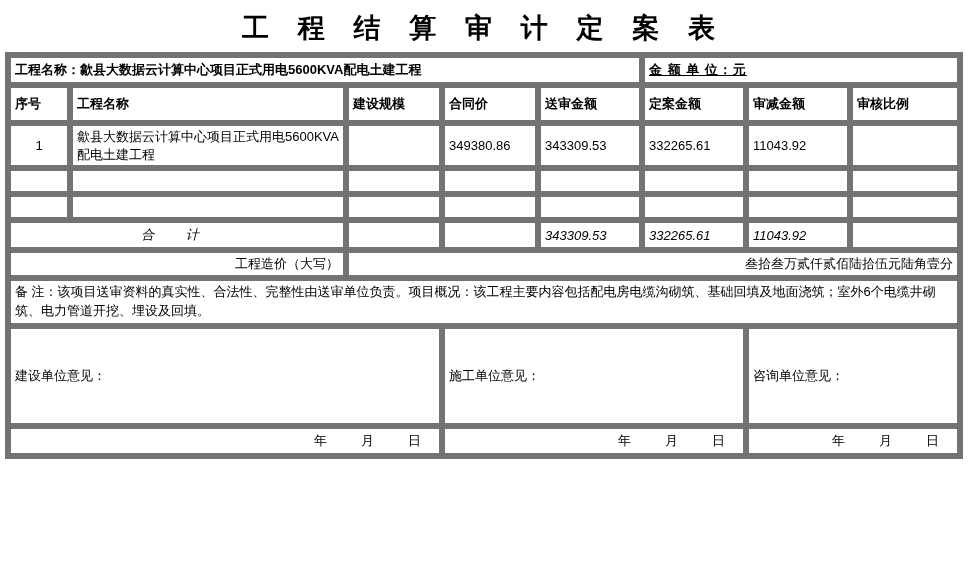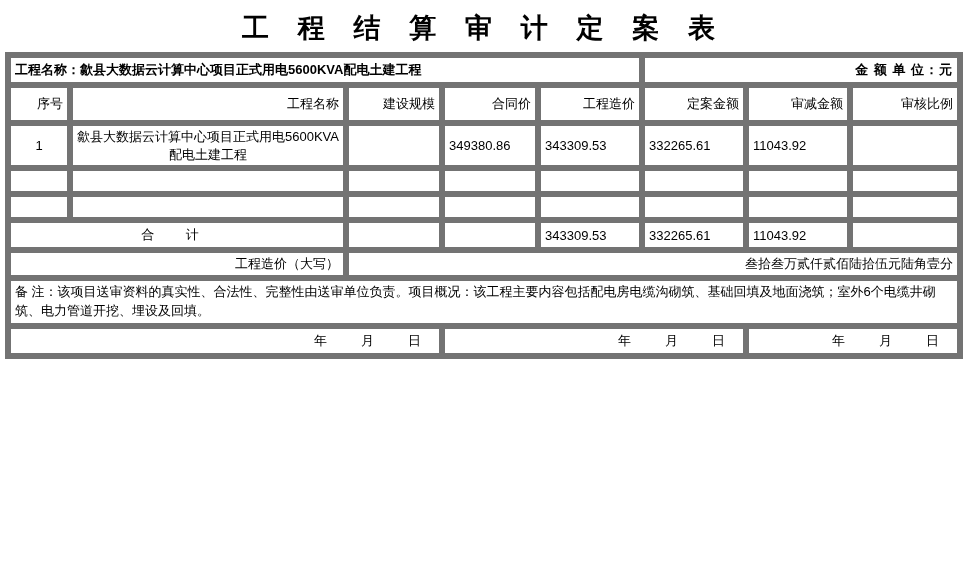--- a/index.html
+++ b/index.html
@@ -45,50 +45,49 @@
     height: 30px;
   }
   .proj-name-cell {
     font-weight: bold;
     font-size: 14px;
     padding-left: 6px;
   }
   .unit-cell {
     font-weight: bold;
     font-size: 14px;
-    text-align: right;
     padding-right: 10px;
     letter-spacing: 1px;
+    text-decoration: underline;
   }
   .col-head td {
-    text-align: right;
-    font-weight: normal;
+    text-align: left;
+    font-weight: bold;
     height: 38px;
     font-size: 14px;
   }
   .data-row td {
     height: 36px;
   }
   .empty-row td {
     height: 26px;
   }
   .c-center { text-align: center; }
   .c-right  { text-align: left; padding-right: 6px; }
   .item-name {
-    text-align: center;
     font-size: 13px;
     line-height: 1.35;
   }
   .total-label {
     text-align: center;
     letter-spacing: 14px;
     font-size: 14px;
     padding-left: 14px;
   }
-  .total-row td { height: 30px; }
+  .total-row td { height: 30px; font-style: italic; }
   .cap-row td { height: 28px; }
   .cap-label { text-align: right; font-size: 14px; }
   .cap-value { text-align: right; padding-left: 8px; font-size: 14px; }
   .remark-row td {
     height: 38px;
     font-size: 12px;
     line-height: 1.45;
     text-align: left;
     padding: 2px 4px;
     vertical-align: top;
@@ -176,21 +175,21 @@
         <tr class="row-head">
       <td colspan="5" class="proj-name-cell">工程名称：歙县大数据云计算中心项目正式用电5600KVA配电土建工程</td>
       <td colspan="3" class="unit-cell">金 额 单 位：元</td>
     </tr>
 
     <tr class="col-head">
       <td>序号</td>
       <td>工程名称</td>
       <td>建设规模</td>
       <td>合同价</td>
-      <td>工程造价</td>
+      <td>送审金额</td>
       <td>定案金额</td>
       <td>审减金额</td>
       <td>审核比例</td>
     </tr>
 
     <tr class="data-row">
       <td class="c-center">1</td>
       <td class="item-name">歙县大数据云计算中心项目正式用电5600KVA配电土建工程</td>
       <td class="c-center"></td>
       <td class="c-right">349380.86</td>
@@ -234,20 +233,25 @@
 
     <tr class="cap-row">
       <td colspan="2" class="cap-label">工程造价（大写）</td>
       <td colspan="6" class="cap-value">叁拾叁万贰仟贰佰陆拾伍元陆角壹分</td>
     </tr>
 
     <tr class="remark-row">
       <td colspan="8">备  注：该项目送审资料的真实性、合法性、完整性由送审单位负责。项目概况：该工程主要内容包括配电房电缆沟砌筑、基础回填及地面浇筑；室外6个电缆井砌筑、电力管道开挖、埋设及回填。</td>
     </tr>
 
+    <tr class="opinion-row">
+      <td colspan="3">建设单位意见：</td>
+      <td colspan="3">施工单位意见：</td>
+      <td colspan="2">咨询单位意见：</td>
+    </tr>
 
 
     <tr class="date-row">
       <td colspan="3">
         <div class="date-inner">
           <span>年</span>
           <span>月</span>
           <span>日</span>
         </div>
       </td>

